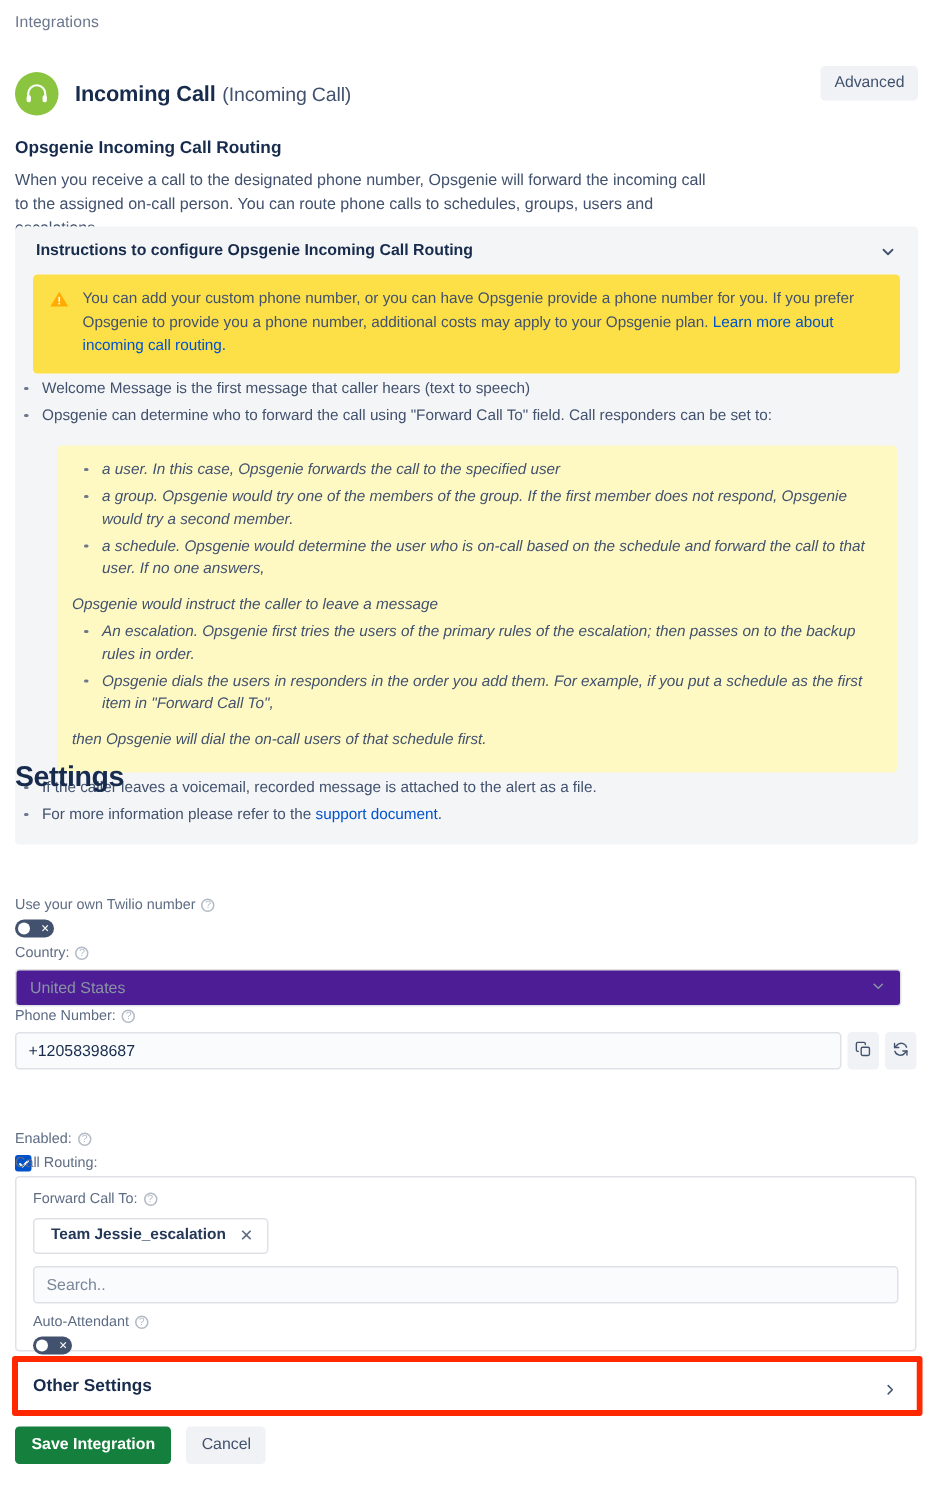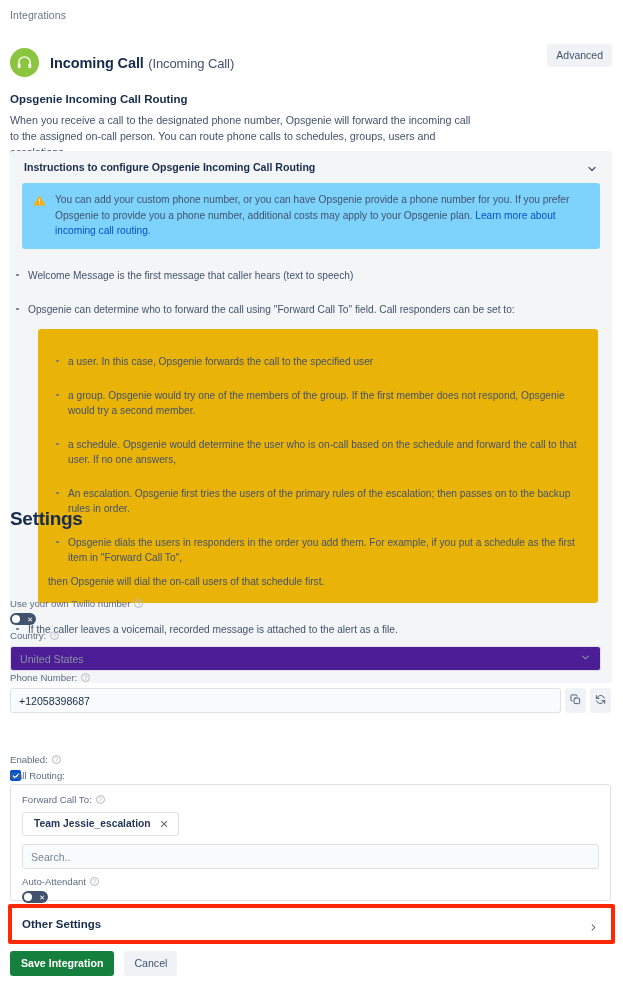--- a/index.html
+++ b/index.html
@@ -53,40 +53,41 @@
     background: #f4f5f7; border-radius: 3px; padding: 0 0 12px;
   }
   .instr-head {
     display: flex; align-items: center; justify-content: space-between;
     padding: 10px 14px 7px 14px;
   }
   .instr-head-label { font-size: 10.6px; font-weight: 700; color: #172b4d; }
   .chev-down { width: 12px; height: 12px; flex: 0 0 auto; }
 
   .warn {
-    margin: 3px 12px 0 12px; background: #7dd3fc; border-radius: 3px;
+    margin: 3px 12px 0 12px; background: #fde047; border-radius: 3px;
     display: flex; gap: 9px; padding: 9px 12px 10px 11px;
   }
   .warn-icon { flex: 0 0 auto; width: 13px; height: 13px; margin-top: 1px; }
   .warn-text { font-size: 10.2px; line-height: 15.5px; color: #42526e; }
   a.lnk { color: #0052cc; text-decoration: none; }
 
   ul.bl { list-style: none; margin: 0; padding: 0; }
   ul.bl > li {
     position: relative; font-size: 10.2px; line-height: 15px; color: #42526e;
-    padding-left: 18px; margin-top: 19px;
+    padding-left: 18px; margin-top: 3px;
   }
   ul.bl > li::before {
     content: ""; position: absolute; left: 6px; top: 6px;
     width: 2.5px; height: 2.5px; border-radius: 50%; background: #6b778c;
   }
   .lvl1 { margin: 14px 14px 0 22px; }
   .sub-card {
-    margin: 12px 14px 0 28px; background: #eab308; border-radius: 3px;
+    margin: 12px 14px 0 28px; background: #fef9c3; border-radius: 3px;
     padding: 6px 14px 14px 10px;
+    font-style: italic;
   }
   .sub-card ul.bl > li { padding-left: 20px; }
   .sub-card ul.bl > li::before { left: 8px; }
   .noindent { padding-left: 0 !important; margin-top: 9px !important; }
   .noindent::before { display: none !important; }
   .lvl1b { margin: 16px 14px 0 22px; }
 
   
   .settings-h {
     position: absolute; left: 10px; top: 508px;
@@ -234,20 +235,21 @@
     <ul class="bl lvl1">
       <li>Welcome Message is the first message that caller hears (text to speech)</li>
       <li>Opsgenie can determine who to forward the call using "Forward Call To" field. Call responders can be set to:</li>
     </ul>
 
     <div class="sub-card">
       <ul class="bl">
         <li>a user. In this case, Opsgenie forwards the call to the specified user</li>
         <li>a group. Opsgenie would try one of the members of the group. If the first member does not respond, Opsgenie would try a second member.</li>
         <li>a schedule. Opsgenie would determine the user who is on-call based on the schedule and forward the call to that user. If no one answers,</li>
+        <li class="noindent">Opsgenie would instruct the caller to leave a message</li>
         <li>An escalation. Opsgenie first tries the users of the primary rules of the escalation; then passes on to the backup rules in order.</li>
         <li>Opsgenie dials the users in responders in the order you add them. For example, if you put a schedule as the first item in "Forward Call To",</li>
         <li class="noindent">then Opsgenie will dial the on-call users of that schedule first.</li>
       </ul>
     </div>
 
     <ul class="bl lvl1b">
       <li>If the caller leaves a voicemail, recorded message is attached to the alert as a file.</li>
       <li><span>For more information please refer to the </span><a class="lnk" href="#">support document</a><span>.</span></li>
     </ul>

